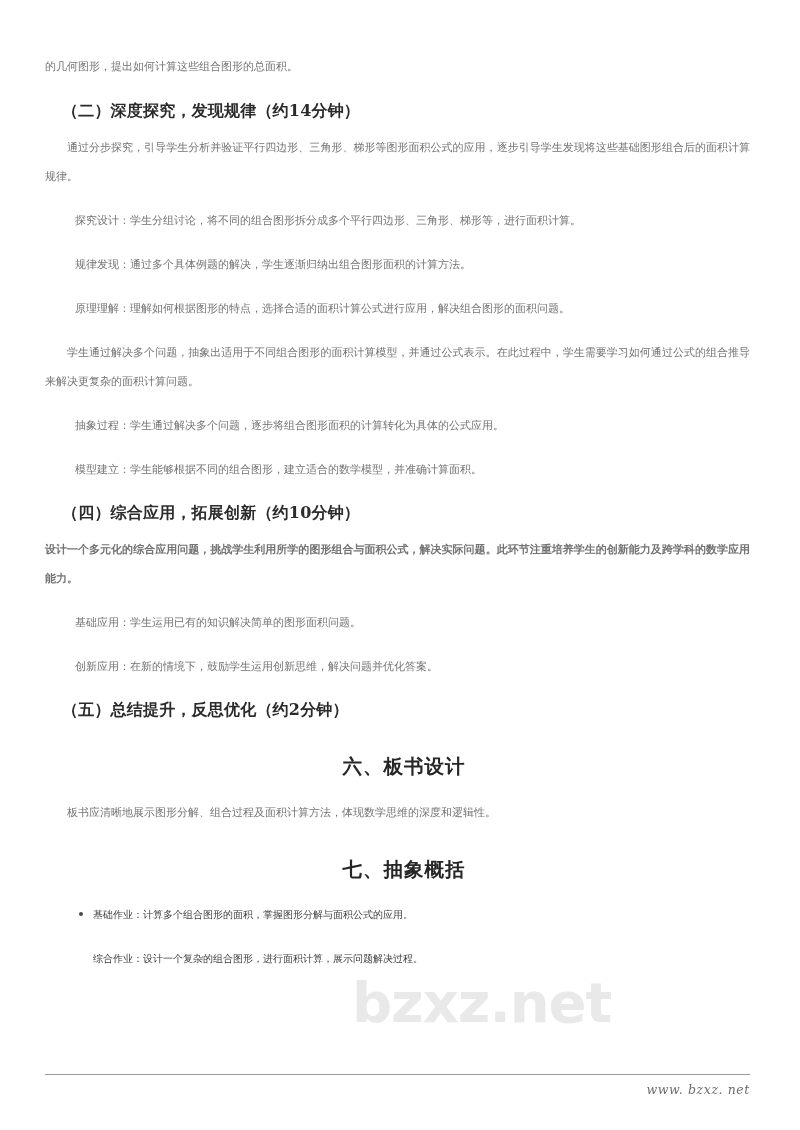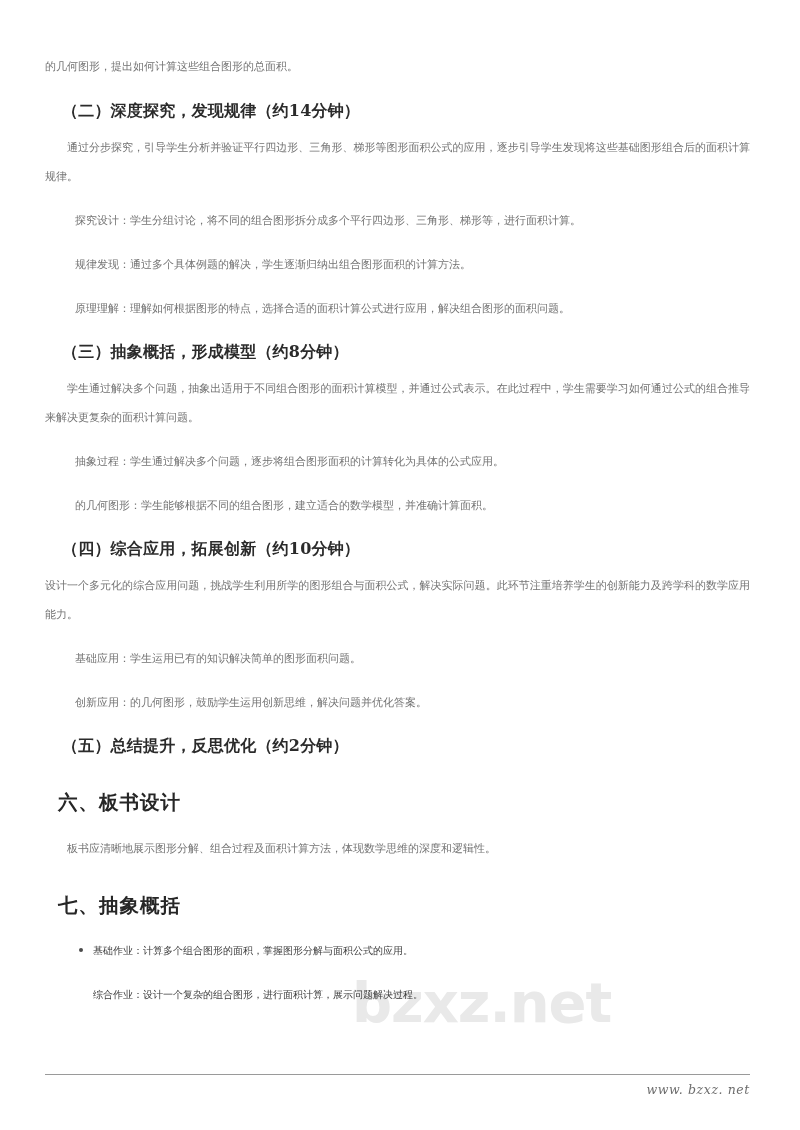--- a/index.html
+++ b/index.html
@@ -58,20 +58,21 @@
     text-indent: 0;
     margin-bottom: 16px;
   }
   .para-indent {          
     text-indent: 2em;
     margin-bottom: 15px;
   }
   .para-flush {           
     text-indent: 0;
     margin-bottom: 15px;
+    font-weight: bold;
   }
   .para-sub {             
     margin: 0 0 15px 30px;
     text-indent: 0;
   }
 
   h3.subhead {
     margin: 0 0 8px 0;
     padding-left: 17px;
     font-size: 16px;
@@ -82,20 +83,21 @@
   }
 
   h2.mainhead {
     margin: 28px 0 16px 0;
     padding-left: 13px;
     font-size: 19.5px;
     line-height: 30px;
     font-weight: bold;
     color: #262626;
     letter-spacing: 1px;
+    text-align: center;
   }
 
   ul.homework {
     margin: 0;
     padding: 0;
     list-style: none;
   }
   ul.homework li {
     position: relative;
     margin: 0 0 16px 34px;
@@ -146,29 +148,28 @@
   <div class="content">
 
     <p class="para-cont">的几何图形，提出如何计算这些组合图形的总面积。</p>
 
     <h3 class="subhead">（二）深度探究，发现规律（约14分钟）</h3>
     <p class="para-indent">通过分步探究，引导学生分析并验证平行四边形、三角形、梯形等图形面积公式的应用，逐步引导学生发现将这些基础图形组合后的面积计算规律。</p>
     <p class="para-sub">探究设计：学生分组讨论，将不同的组合图形拆分成多个平行四边形、三角形、梯形等，进行面积计算。</p>
     <p class="para-sub">规律发现：通过多个具体例题的解决，学生逐渐归纳出组合图形面积的计算方法。</p>
     <p class="para-sub">原理理解：理解如何根据图形的特点，选择合适的面积计算公式进行应用，解决组合图形的面积问题。</p>
 
-    <h3 class="subhead">（三）抽象概括，形成模型（约8分钟）</h3>
     <p class="para-indent">学生通过解决多个问题，抽象出适用于不同组合图形的面积计算模型，并通过公式表示。在此过程中，学生需要学习如何通过公式的组合推导来解决更复杂的面积计算问题。</p>
     <p class="para-sub">抽象过程：学生通过解决多个问题，逐步将组合图形面积的计算转化为具体的公式应用。</p>
-    <p class="para-sub">的几何图形：学生能够根据不同的组合图形，建立适合的数学模型，并准确计算面积。</p>
+    <p class="para-sub">模型建立：学生能够根据不同的组合图形，建立适合的数学模型，并准确计算面积。</p>
 
     <h3 class="subhead">（四）综合应用，拓展创新（约10分钟）</h3>
     <p class="para-flush">设计一个多元化的综合应用问题，挑战学生利用所学的图形组合与面积公式，解决实际问题。此环节注重培养学生的创新能力及跨学科的数学应用能力。</p>
     <p class="para-sub">基础应用：学生运用已有的知识解决简单的图形面积问题。</p>
-    <p class="para-sub">创新应用：的几何图形，鼓励学生运用创新思维，解决问题并优化答案。</p>
+    <p class="para-sub">创新应用：在新的情境下，鼓励学生运用创新思维，解决问题并优化答案。</p>
 
     <h3 class="subhead">（五）总结提升，反思优化（约2分钟）</h3>
 
     <h2 class="mainhead">六、板书设计</h2>
     <p class="para-indent">板书应清晰地展示图形分解、组合过程及面积计算方法，体现数学思维的深度和逻辑性。</p>
 
     <h2 class="mainhead">七、抽象概括</h2>
     <ul class="homework">
       <li>
         <span class="bullet"></span>

